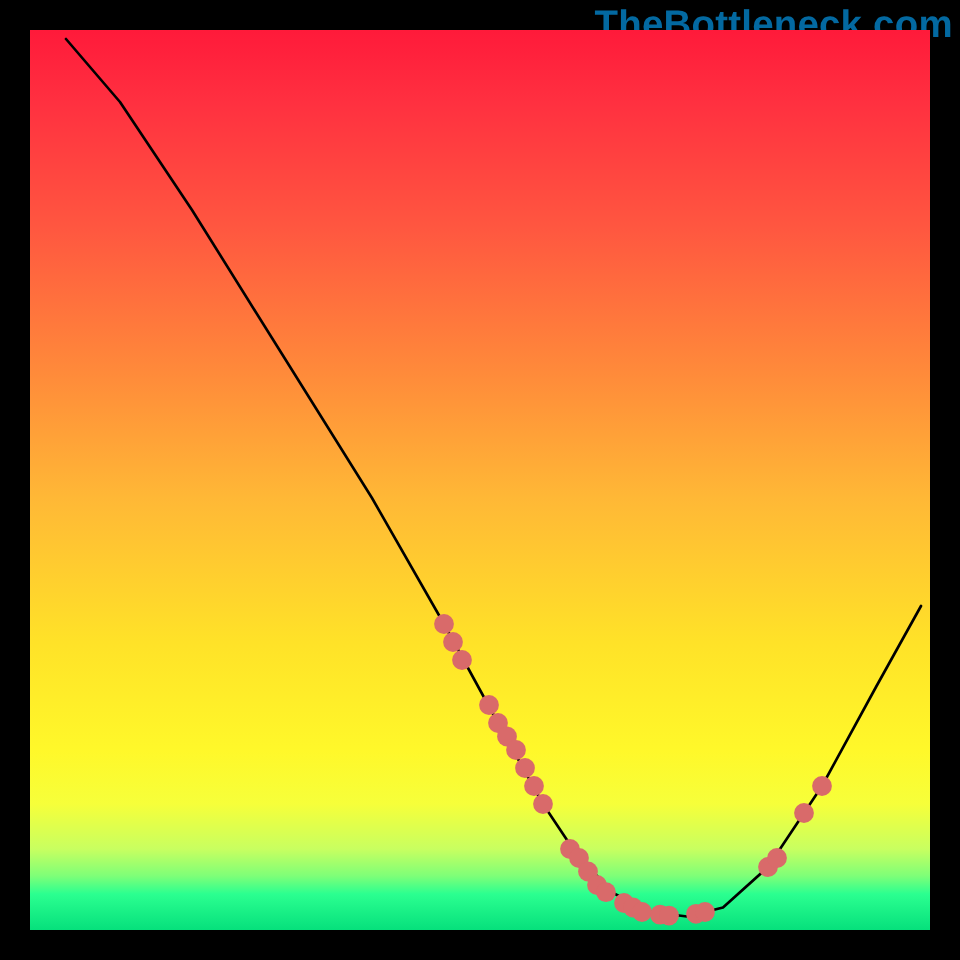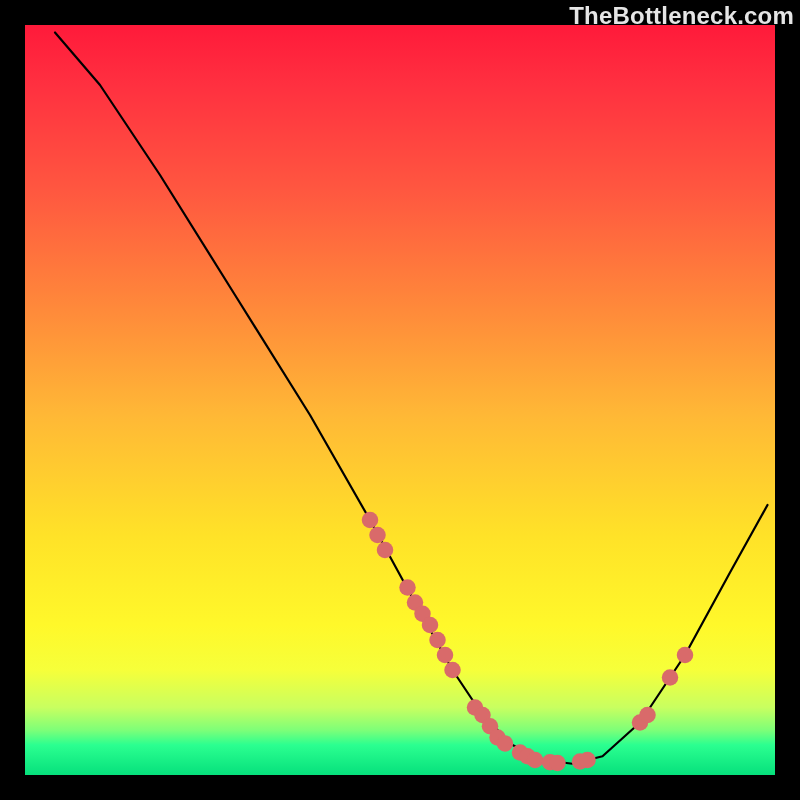--- a/index.html
+++ b/index.html
@@ -34,22 +34,22 @@
       #c8ff60 91%,
       #7eff78 94%,
       #2bff90 96%,
       #06e07c 100%
     );
   }
   .watermark {
     position: absolute;
     top: 2px;
     right: 6px;
-    color: #e5e5e5;
-    font-size: 24px;
+    color: #0369a1;
+    font-size: 32px;
     font-weight: 600;
     letter-spacing: 0.2px;
   }
   svg.curve {
     position: absolute;
     inset: 0;
     width: 100%;
     height: 100%;
     overflow: visible;
   }

